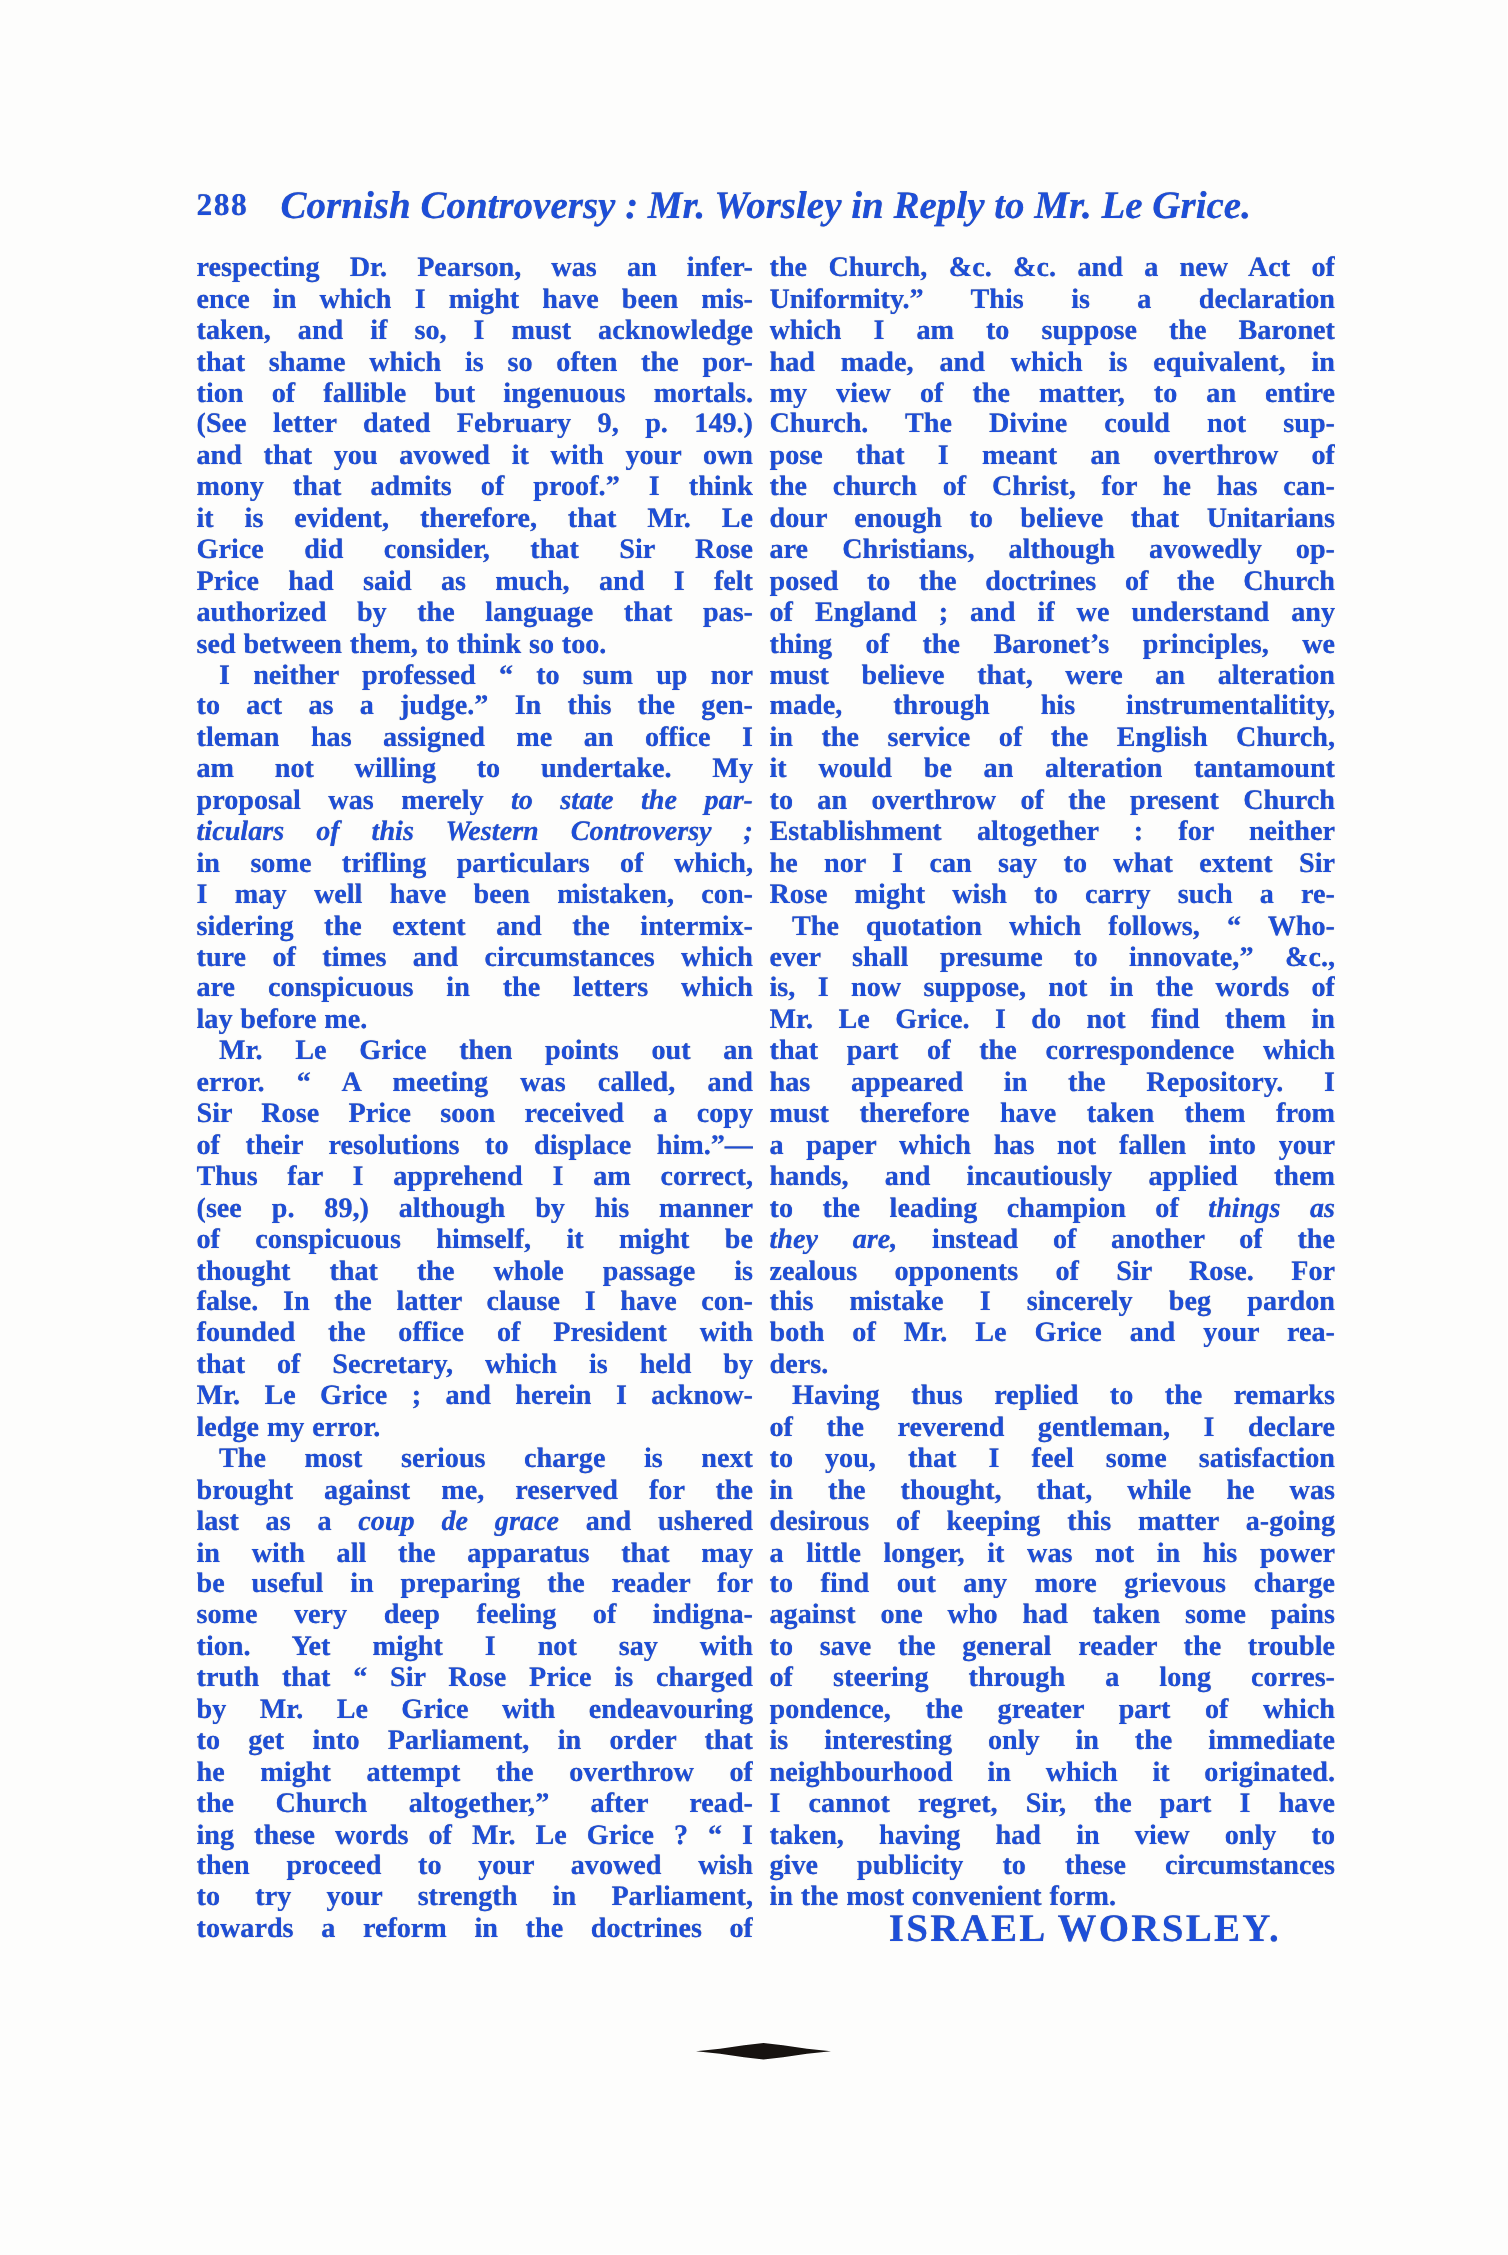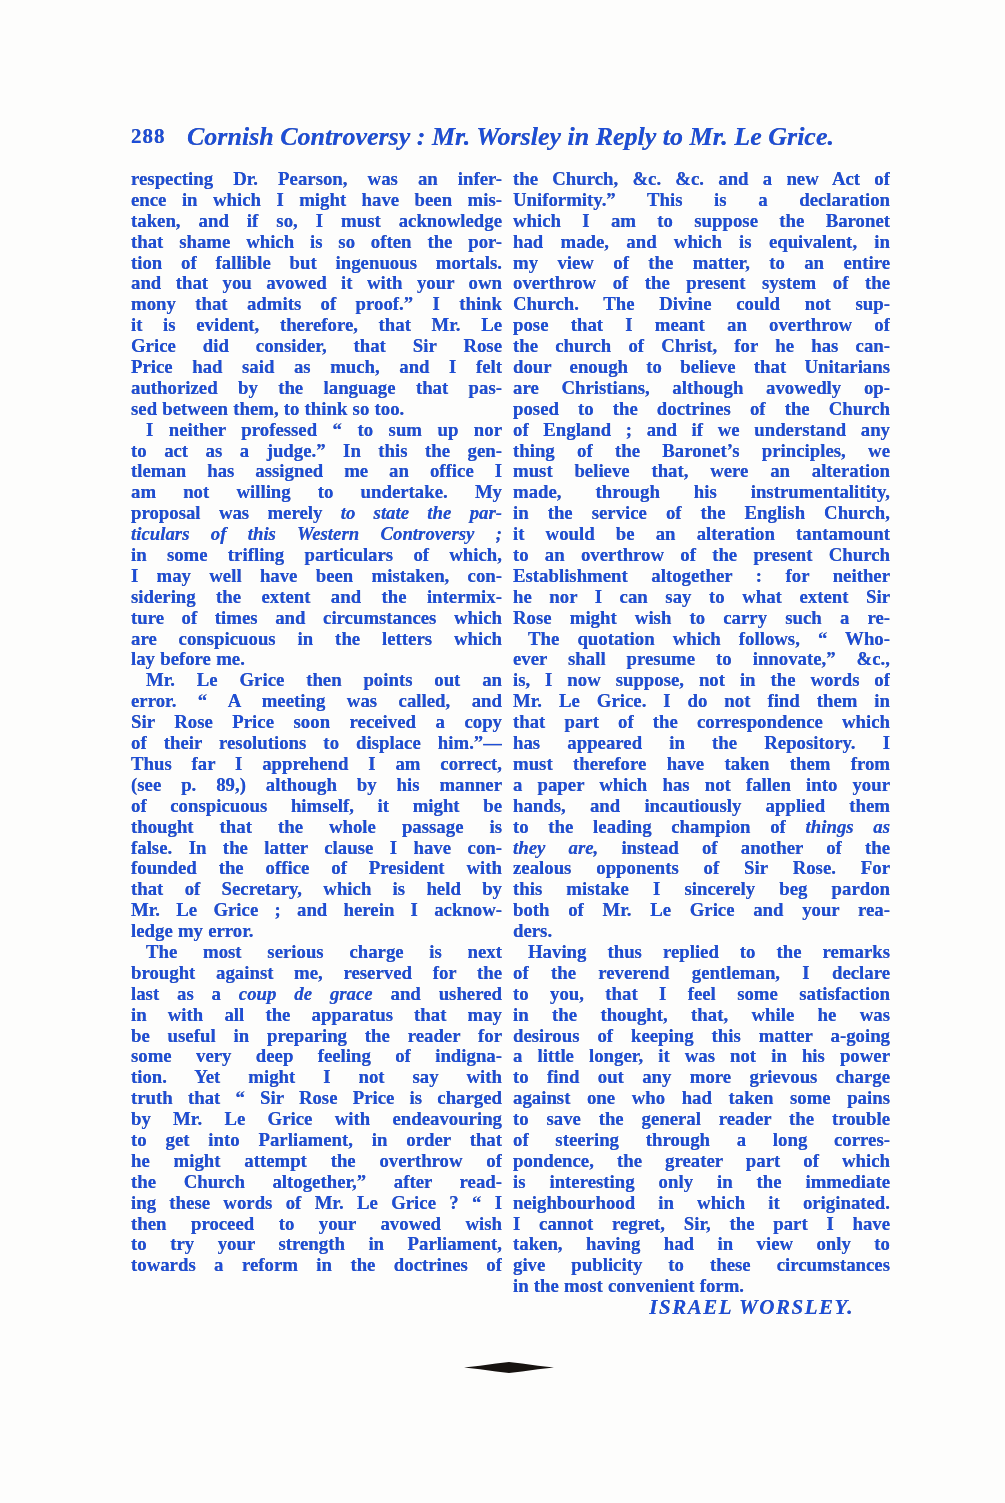--- a/index.html
+++ b/index.html
@@ -23,39 +23,40 @@
   .tline {
     height: 20.9px;
     overflow: hidden;
     text-align: justify;
     text-align-last: justify;
     word-spacing: 0.5px;
   }
   .tline em { font-style: italic; }
   .pend { text-align-last: left; }
   .pind { text-indent: 15px; }
-  .sig  { text-align-last: right; padding-right: 36px; letter-spacing: 1.5px; font-size: 21px; font-style: italic; }
+  .sig  { text-align-last: right; padding-right: 36px; letter-spacing: 1.5px; font-size: 26px; }
   .divider { position: absolute; left: 464px; top: 1361px; width: 90px; height: 13px; }
   .divider svg { display: block; }
 </style>
 </head>
 <body>
 
 <div class="page">
   <div class="header">
     <span class="pageno">288</span>
     <span class="running-title">Cornish Controversy : Mr. Worsley in Reply to Mr. Le Grice.</span>
   </div>
 
   <div class="col col-left">
       <div class="tline"><span>respecting Dr. Pearson, was an infer-</span></div>
       <div class="tline"><span>ence in which I might have been mis-</span></div>
       <div class="tline"><span>taken, and if so, I must acknowledge</span></div>
       <div class="tline"><span>that shame which is so often the por-</span></div>
       <div class="tline"><span>tion of fallible but ingenuous mortals.</span></div>
+      <div class="tline"><span>(See letter dated February 9, p. 149.)</span></div>
       <div class="tline"><span>and that you avowed it with your own</span></div>
       <div class="tline"><span>mony that admits of proof.”  I think</span></div>
       <div class="tline"><span>it is evident, therefore, that Mr. Le</span></div>
       <div class="tline"><span>Grice did consider, that Sir Rose</span></div>
       <div class="tline"><span>Price had said as much, and I felt</span></div>
       <div class="tline"><span>authorized by the language that pas-</span></div>
       <div class="tline pend"><span>sed between them, to think so too.</span></div>
       <div class="tline pind"><span>I neither professed “ to sum up nor</span></div>
       <div class="tline"><span>to act as a judge.”  In this the gen-</span></div>
       <div class="tline"><span>tleman has assigned me an office I</span></div>
@@ -97,21 +98,20 @@
       <div class="tline"><span>then proceed to your avowed wish</span></div>
       <div class="tline"><span>to try your strength in Parliament,</span></div>
       <div class="tline"><span>towards a reform in the doctrines of</span></div>
     </div>
   <div class="col col-right">
       <div class="tline"><span>the Church, &amp;c. &amp;c. and a new Act of</span></div>
       <div class="tline"><span>Uniformity.”  This is a declaration</span></div>
       <div class="tline"><span>which I am to suppose the Baronet</span></div>
       <div class="tline"><span>had made, and which is equivalent, in</span></div>
       <div class="tline"><span>my view of the matter, to an entire</span></div>
-      <div class="tline"><span>overthrow of the present system of the</span></div>
       <div class="tline"><span>Church.  The Divine could not sup-</span></div>
       <div class="tline"><span>pose that I meant an overthrow of</span></div>
       <div class="tline"><span>the church of Christ, for he has can-</span></div>
       <div class="tline"><span>dour enough to believe that Unitarians</span></div>
       <div class="tline"><span>are Christians, although avowedly op-</span></div>
       <div class="tline"><span>posed to the doctrines of the Church</span></div>
       <div class="tline"><span>of England ; and if we understand any</span></div>
       <div class="tline"><span>thing of the Baronet’s principles, we</span></div>
       <div class="tline"><span>must believe that, were an alteration</span></div>
       <div class="tline"><span>made, through his instrumentalitity,</span></div>

